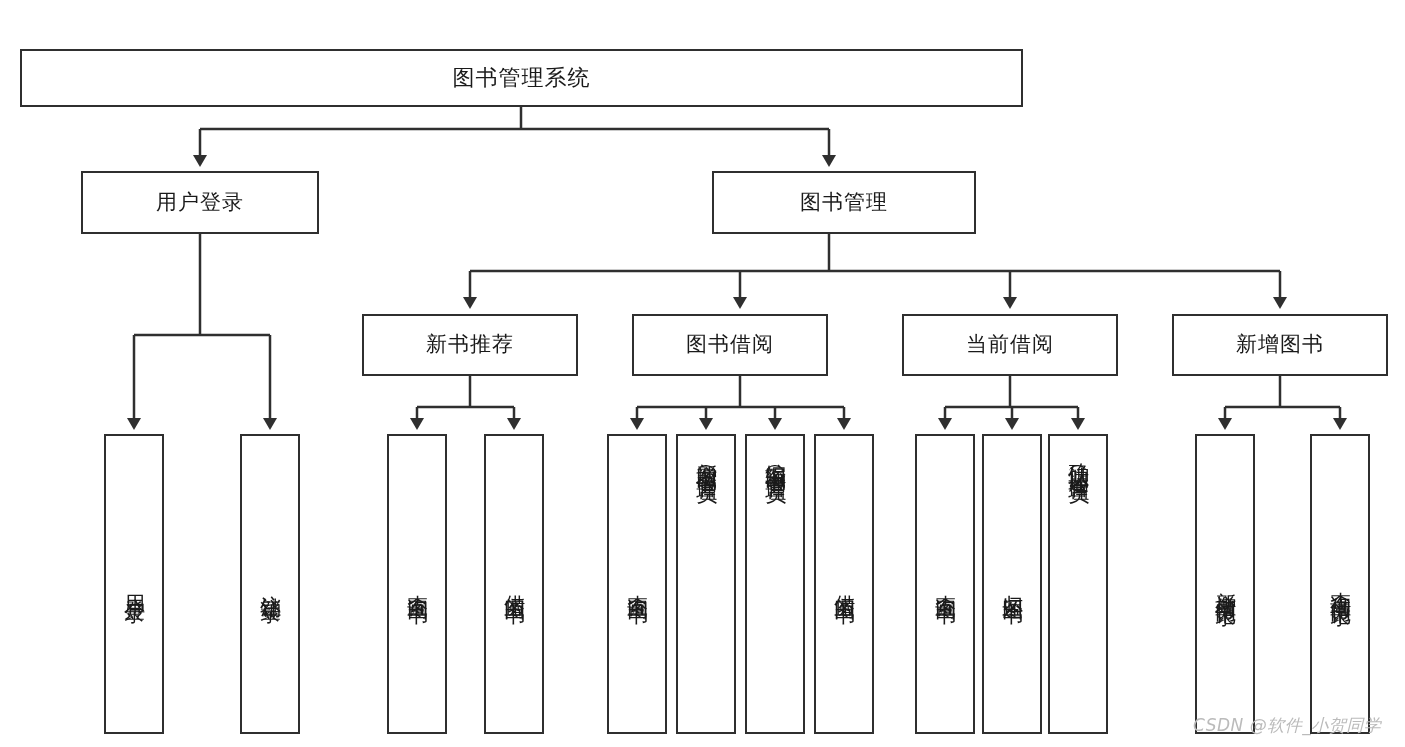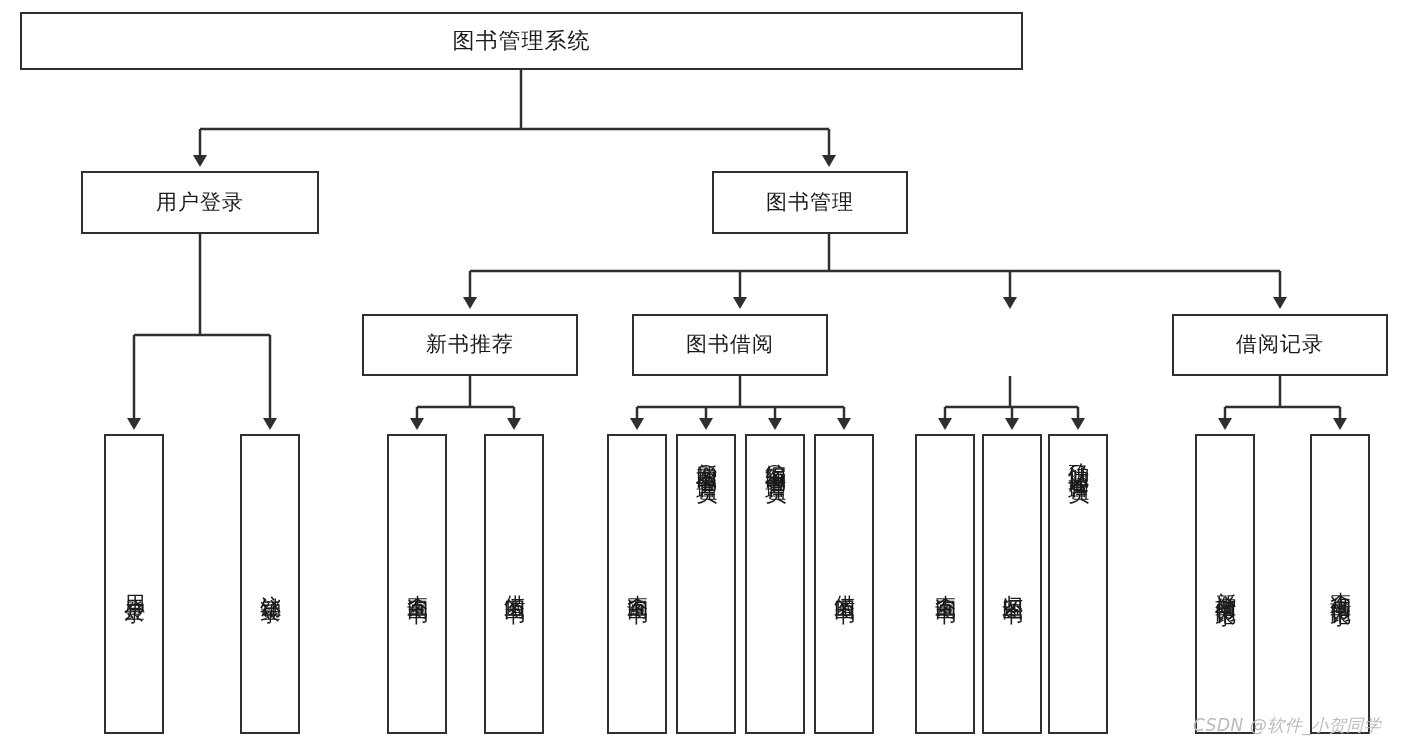--- a/index.html
+++ b/index.html
@@ -27,21 +27,21 @@
   .node {
     position: absolute;
     box-sizing: border-box;
     background: #ffffff;
     border: 2px solid #2f2f2f;
     display: flex;
     align-items: center;
     justify-content: center;
     color: #1a1a1a;
   }
-  .node.level0 { border-width: 2px; }
+  .node.level0 { border-width: 2px; margin-top: 37px; }
   .node-label {
     font-size: 21px;
     line-height: 1.1;
     letter-spacing: 1px;
     white-space: nowrap;
   }
   .node.level0 .node-label { font-size: 22px; }
   .node.level1 .node-label { font-size: 21px; }
   .node.level2 .node-label { font-size: 21px; text-align: center; }
   .leaf {
@@ -135,32 +135,35 @@
     </g>
   </svg>
 
   <div class="node level0" style="left:20px;top:12px;width:1003px;height:58px;">
     <span class="node-label">图书管理系统</span>
   </div>
 
   <div class="node level1" style="left:81px;top:171px;width:238px;height:63px;">
     <span class="node-label">用户登录</span>
   </div>
-  <div class="node level1" style="left:712px;top:171px;width:196px;height:63px;">
+  <div class="node level1" style="left:712px;top:171px;width:264px;height:63px;">
     <span class="node-label">图书管理</span>
   </div>
 
   <div class="node level2" style="left:362px;top:314px;width:216px;height:62px;">
     <span class="node-label">新书推荐</span>
   </div>
   <div class="node level2" style="left:632px;top:314px;width:196px;height:62px;">
     <span class="node-label">图书借阅</span>
   </div>
+  <div class="node level2" style="left:902px;top:314px;width:216px;height:62px;">
+    <span class="node-label">当前借阅</span>
+  </div>
   <div class="node level2" style="left:1172px;top:314px;width:216px;height:62px;">
-    <span class="node-label">借阅记录</span>
+    <span class="node-label">新增图书</span>
   </div>
 
   <div class="leaf centered" style="left:104px;top:434px;width:60px;height:300px;">
     <span class="leaf-label">用户登录</span>
   </div>
   <div class="leaf centered" style="left:240px;top:434px;width:60px;height:300px;">
     <span class="leaf-label">注销登录</span>
   </div>
   <div class="leaf centered" style="left:387px;top:434px;width:60px;height:300px;">
     <span class="leaf-label">查询图书</span>

